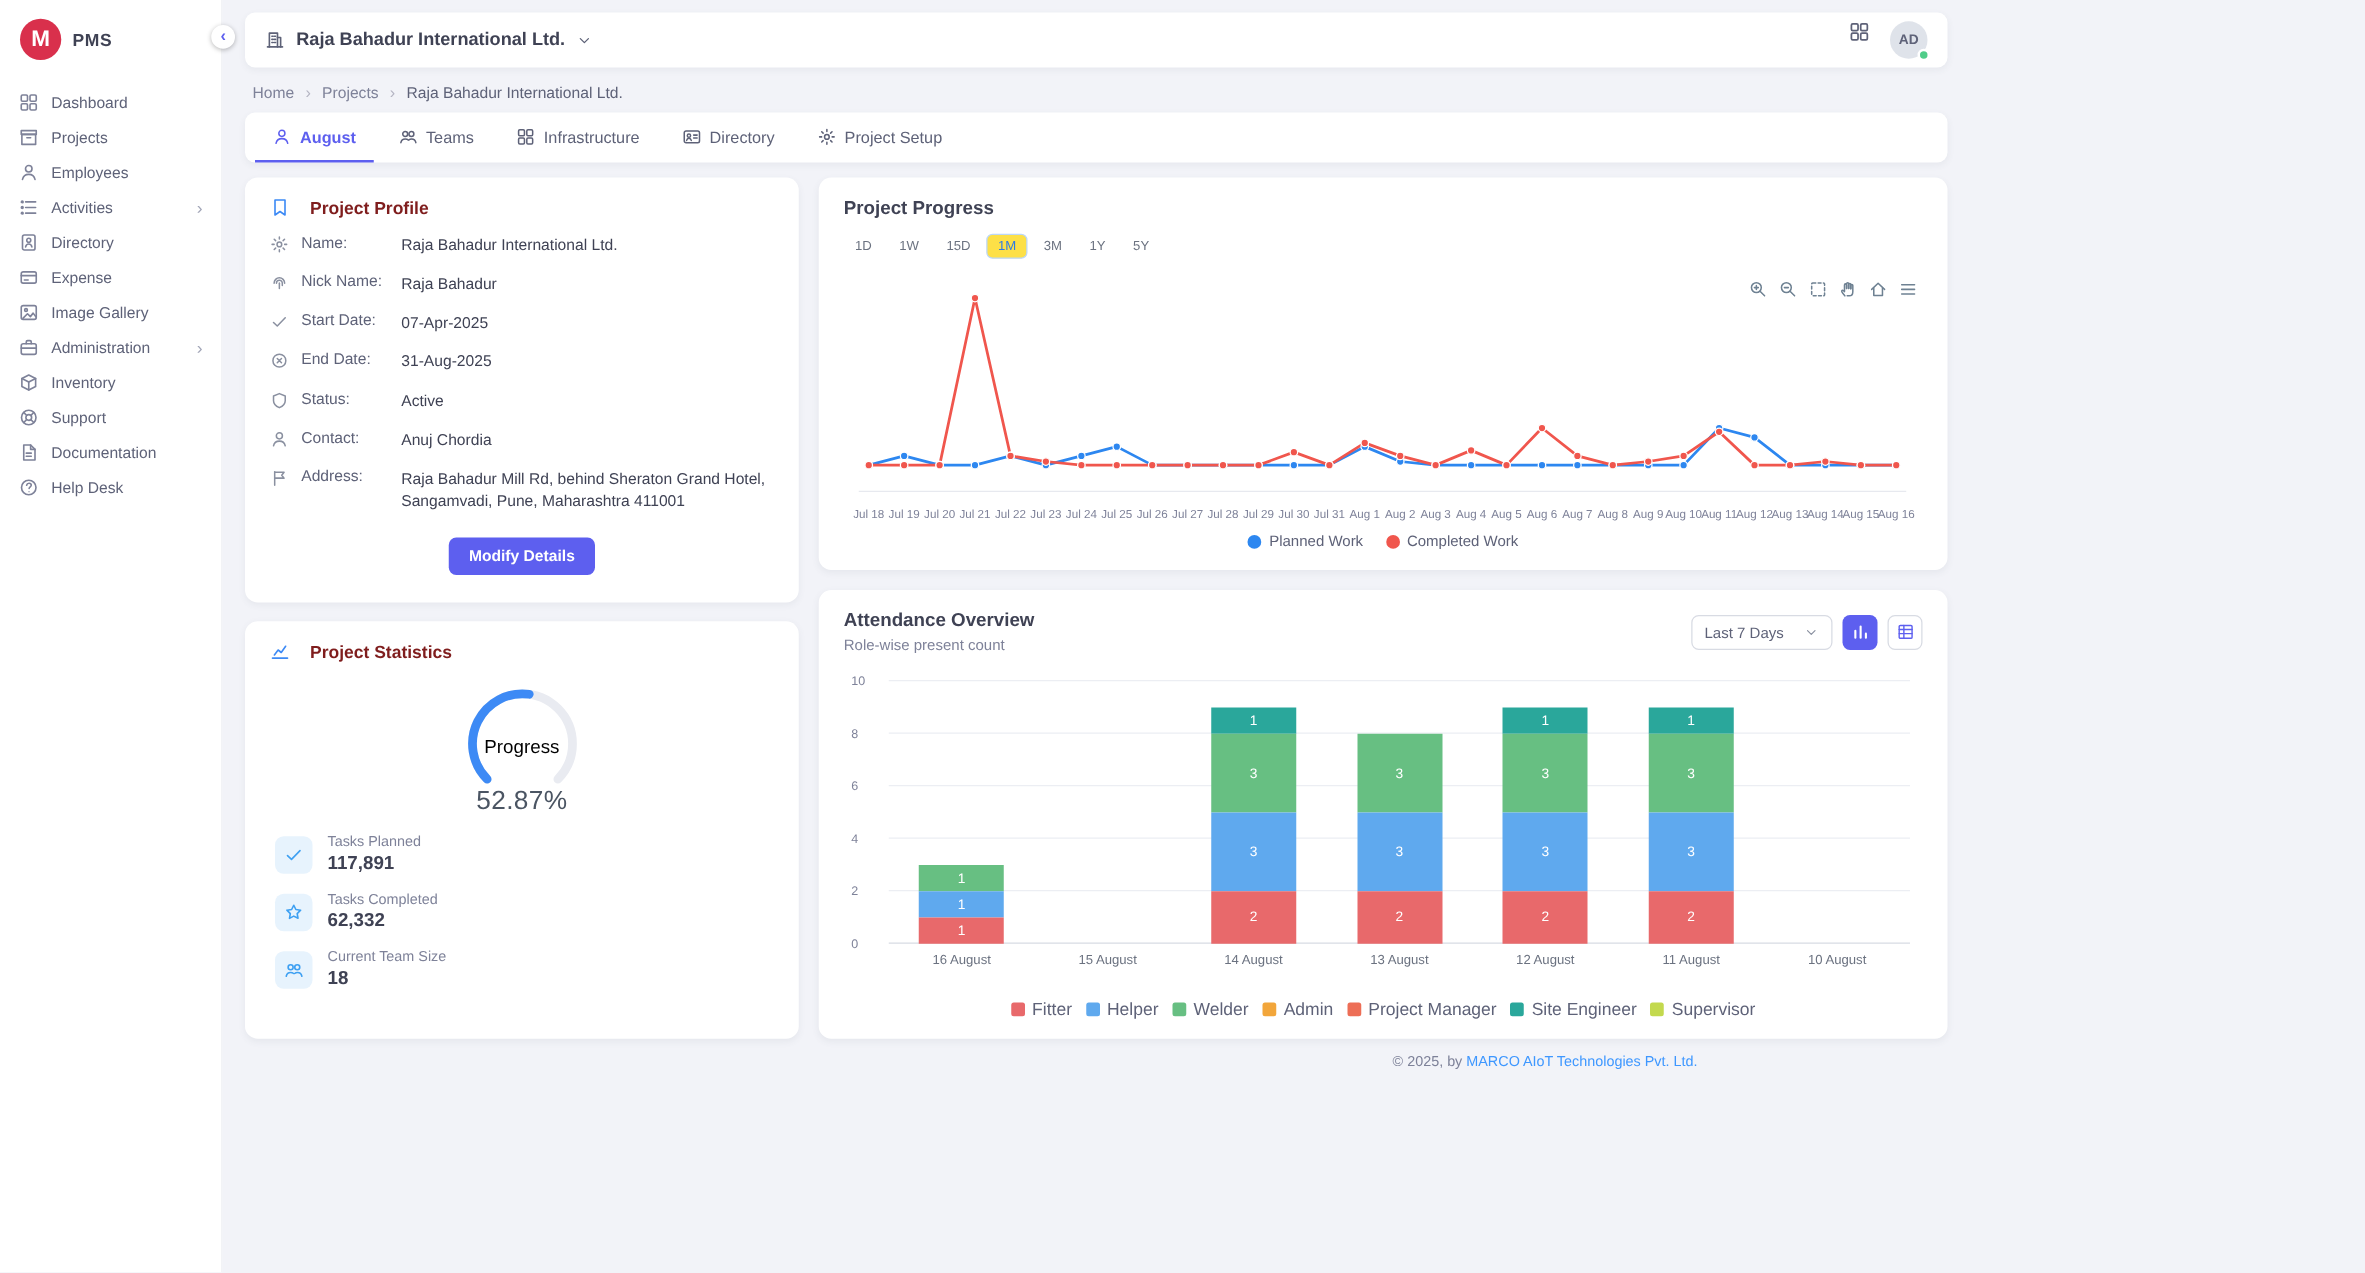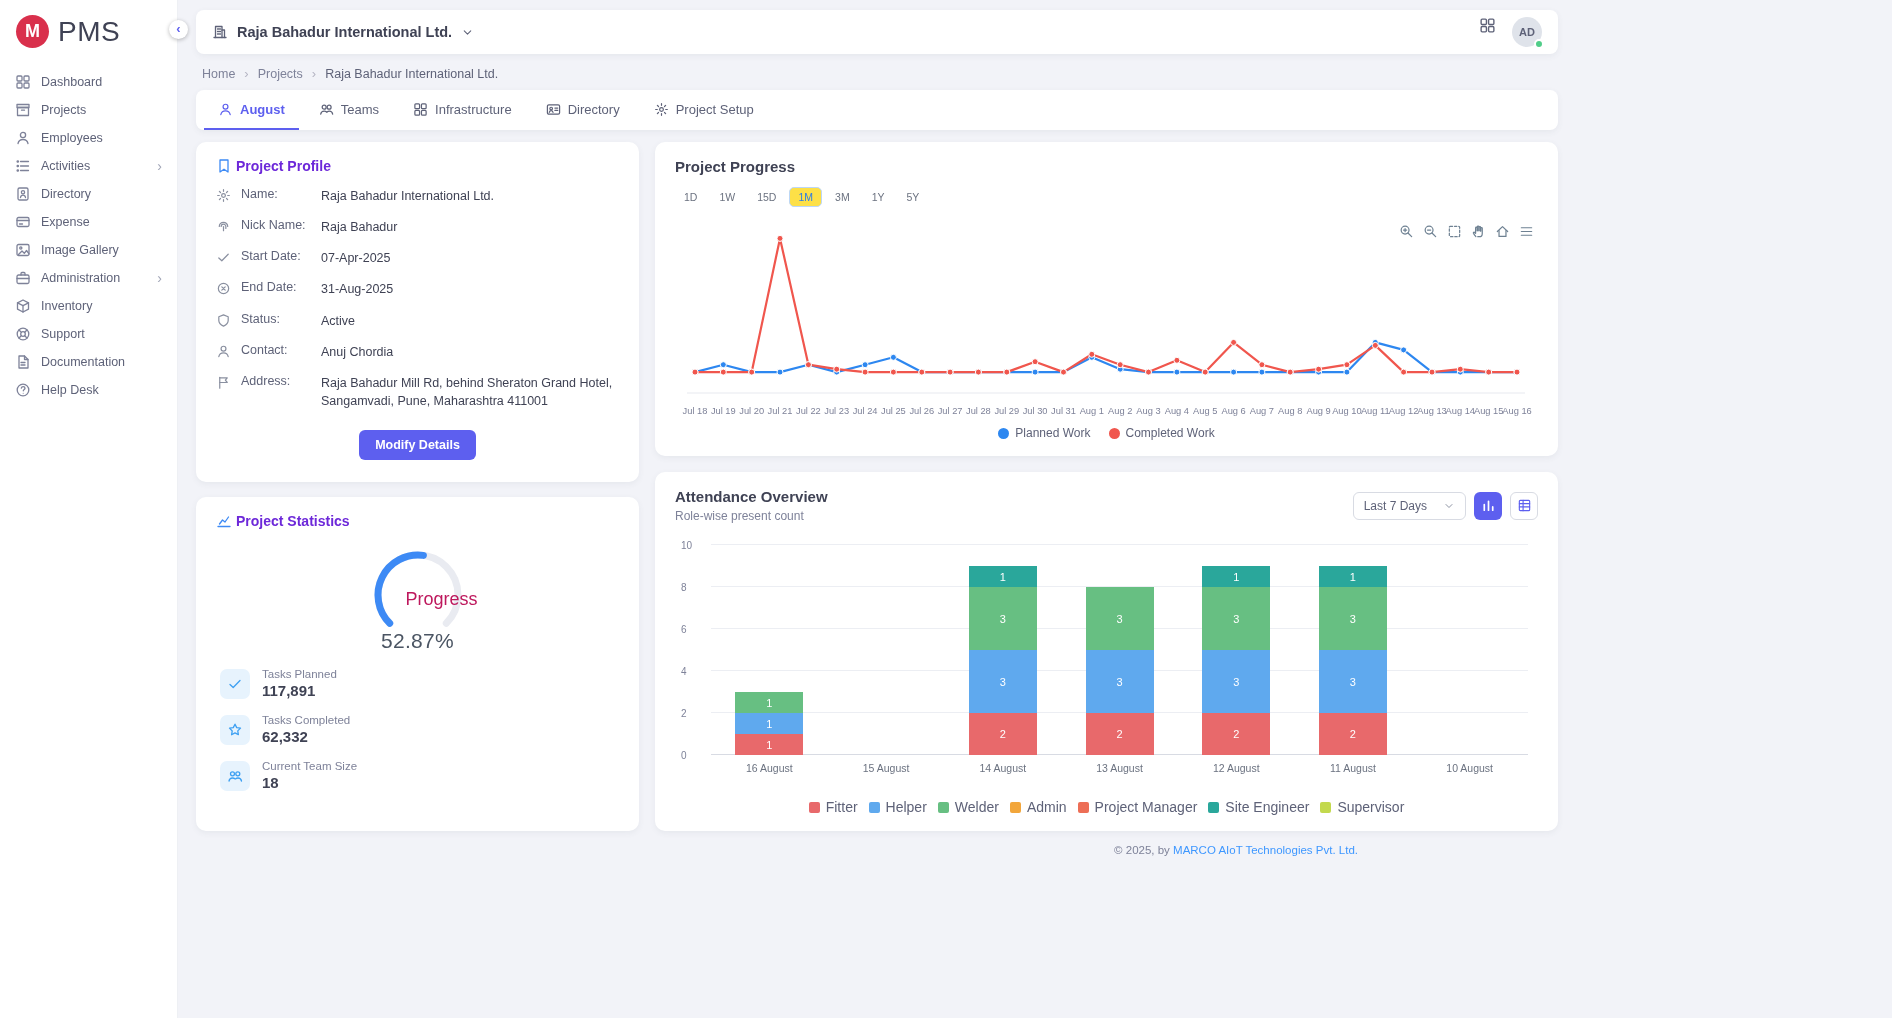--- a/index.html
+++ b/index.html
@@ -16,21 +16,21 @@
     color:var(--text);
     overflow:hidden;
     position:relative;
   }
   .app{display:flex;height:100%}
 
   
   .sidebar{width:178px;background:#fff;flex-shrink:0;border-right:1px solid #eef0f4;height:100%}
   .logo-row{display:flex;align-items:center;gap:9px;padding:15px 16px 12px;cursor:pointer}
   .logo-badge{width:33px;height:33px;border-radius:50%;background:#d9304c;color:#fff;font-weight:700;font-size:18px;display:flex;align-items:center;justify-content:center}
-  .brand-name{font-size:28px;font-weight:400;letter-spacing:.5px;color:#3f4254}
+  .brand-name{font-size:14px;font-weight:700;letter-spacing:.5px;color:#3f4254}
   .nav{padding-top:8px}
   .nav-item{display:flex;align-items:center;gap:10px;padding:6px 15px;color:#5e6278;font-size:12.5px;cursor:pointer;line-height:1}
   .i{width:16px;height:16px;fill:none;stroke:currentColor;stroke-width:1.3;stroke-linecap:round;stroke-linejoin:round;flex-shrink:0}
   .nav-item .i{color:#7e8299}
   .nav-chevron{margin-left:auto;color:#a1a5b7;font-size:14px;line-height:1}
   .collapse-btn{position:absolute;left:169px;top:20px;width:19px;height:19px;border-radius:50%;background:#fff;box-shadow:0 1px 4px rgba(0,0,0,.28);border:none;color:var(--accent);font-size:13px;font-weight:700;display:flex;align-items:center;justify-content:center;z-index:9;cursor:pointer;padding-bottom:2px}
 
   
   .main{flex:1;padding:10px 16px 0 18px;overflow:hidden}
   .content{max-width:1362px}
@@ -49,34 +49,34 @@
 
   .tabs-bar{background:#fff;border-radius:8px;display:flex;gap:6px;padding:0 8px;height:40px;align-items:stretch;box-shadow:var(--card-shadow)}
   .tab{display:flex;align-items:center;gap:7px;padding:0 14px;font-size:13px;color:#5e6278;border-bottom:2px solid transparent;cursor:pointer}
   .tab .i{width:15px;height:15px}
   .tab.active{color:var(--accent);border-bottom-color:var(--accent);font-weight:600}
 
   .grid{display:flex;gap:16px;margin-top:12px;align-items:flex-start}
   .left-col{width:443px;flex-shrink:0;display:flex;flex-direction:column;gap:15px}
   .right-col{flex:1;display:flex;flex-direction:column;gap:16px}
   .card{background:#fff;border-radius:10px;box-shadow:var(--card-shadow);padding:16px 20px}
-  .card-title-row{display:flex;align-items:center;gap:4px;font-size:14px;font-weight:600;color:#6d28d9}
+  .card-title-row{display:flex;align-items:center;gap:16px;font-size:14px;font-weight:600;color:#7f1d1d}
   .card-title-row .i{width:16px;height:16px;color:#3d8af5}
 
   
   .field-row{display:flex;gap:10px;margin-top:13px;font-size:12.5px;align-items:flex-start}
   .f-ic{width:15px;height:15px;fill:none;stroke:#8a90a0;stroke-width:1.3;stroke-linecap:round;stroke-linejoin:round;flex-shrink:0;margin-top:1px}
   .field-label{color:#5e6278;width:70px;flex-shrink:0}
   .field-value{color:#3f4254;line-height:1.45}
   .modify-btn{display:block;margin:20px auto 6px;background:var(--accent);color:#fff;border:none;border-radius:6px;font-size:12.5px;font-weight:600;padding:8px 16px;cursor:pointer;font-family:inherit}
 
   
   .stats-card{min-height:334px}
   .gauge-wrap{position:relative;width:120px;margin:16px auto 0;height:88px}
-  .gauge-label{position:absolute;top:44px;left:0;right:0;text-align:right;font-size:18px;color:#be185d}
+  .gauge-label{position:absolute;top:44px;left:0;right:0;text-align:center;font-size:15px;color:#000000}
   .gauge-value{text-align:center;font-size:21px;color:#4b5563;margin-top:-4px;letter-spacing:.3px}
   .stat-item{display:flex;gap:12px;align-items:flex-end;margin-top:15px;padding-left:4px}
   .stat-icon{width:30px;height:30px;border-radius:7px;background:#e7f3fd;display:flex;align-items:center;justify-content:center;flex-shrink:0}
   .stat-icon .i{width:16px;height:16px;color:#3ea0f2}
   .stat-label{font-size:11.5px;color:#7e8299}
   .stat-value{font-size:15px;font-weight:600;color:#3f4254;margin-top:2px}
 
   
   .chart-title{font-size:15px;font-weight:600;color:#3f4254}
   .chart-subtitle{font-size:12px;color:#7e8299;margin-top:4px}

